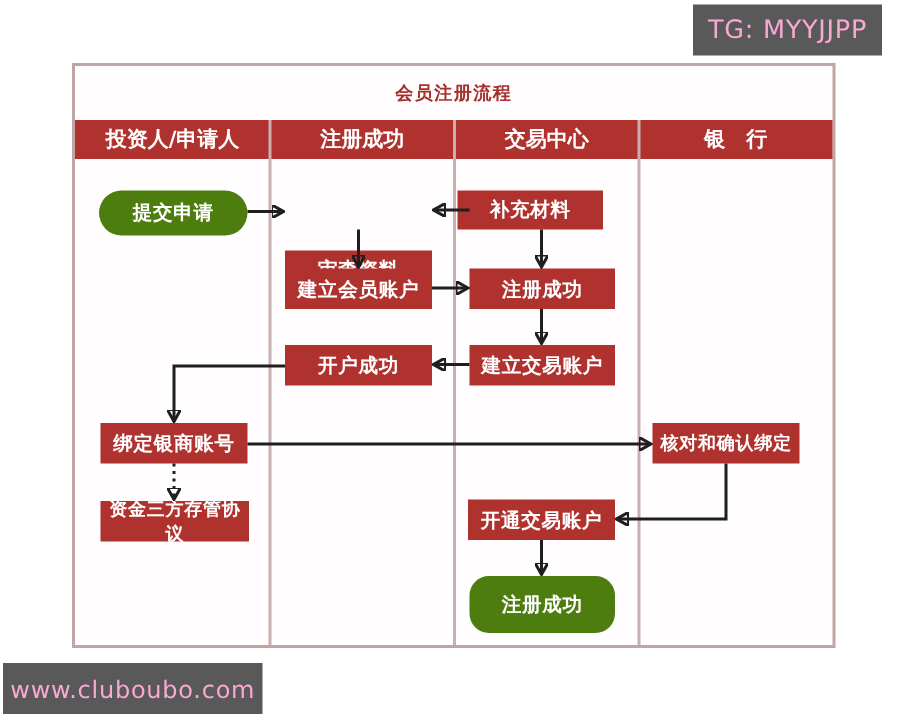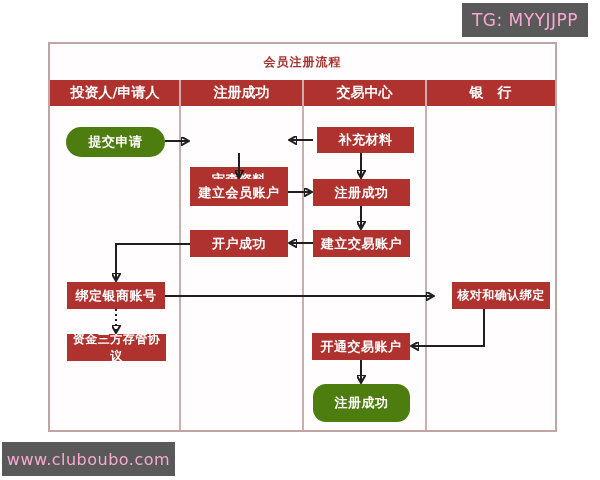--- a/index.html
+++ b/index.html
@@ -67,35 +67,35 @@
     </div>
     <div class="col-divider" style="left:129px;"></div>
     <div class="col-divider" style="left:252px;"></div>
     <div class="col-divider" style="left:375px;"></div>
   </div>
 
   <div class="node pill" style="left:66px;top:127px;width:99px;height:30px;">提交申请</div>
 
   <div class="node" style="left:190px;top:127px;width:98px;height:26px;margin-top:40px;">审查资料</div>
 
-  <div class="node" style="left:317px;top:127px;width:97px;height:26px;">补充材料</div>
+  <div class="node" style="left:305px;top:127px;width:97px;height:26px;">补充材料</div>
 
   <div class="node" style="left:190px;top:179px;width:98px;height:27px;">建立会员账户</div>
 
   <div class="node" style="left:313px;top:179px;width:97px;height:27px;">注册成功</div>
 
   <div class="node" style="left:190px;top:230px;width:98px;height:27px;">开户成功</div>
 
   <div class="node" style="left:313px;top:230px;width:97px;height:27px;">建立交易账户</div>
 
   <div class="node" style="left:67px;top:282px;width:98px;height:27px;">绑定银商账号</div>
 
   <div class="node fs12" style="left:67px;top:334px;width:99px;height:27px;">资金三方存管协议</div>
 
-  <div class="node fs12" style="left:452px;top:282px;width:98px;height:27px;">核对和确认绑定</div>
+  <div class="node fs12" style="left:435px;top:282px;width:98px;height:27px;">核对和确认绑定</div>
 
   <div class="node" style="left:312px;top:333px;width:98px;height:27px;">开通交易账户</div>
 
   <div class="node pill" style="left:313px;top:384px;width:97px;height:38px;border-radius:13px;">注册成功</div>
 
   <svg class="arrows" viewBox="0 0 600 480">
     <defs>
       <marker id="ah" markerUnits="userSpaceOnUse" markerWidth="9" markerHeight="9" refX="8" refY="4.5" orient="auto">
         <path d="M0,0 L8,4.5 L0,9 Z" fill="#1f1f1f" stroke="none"></path>
       </marker>

